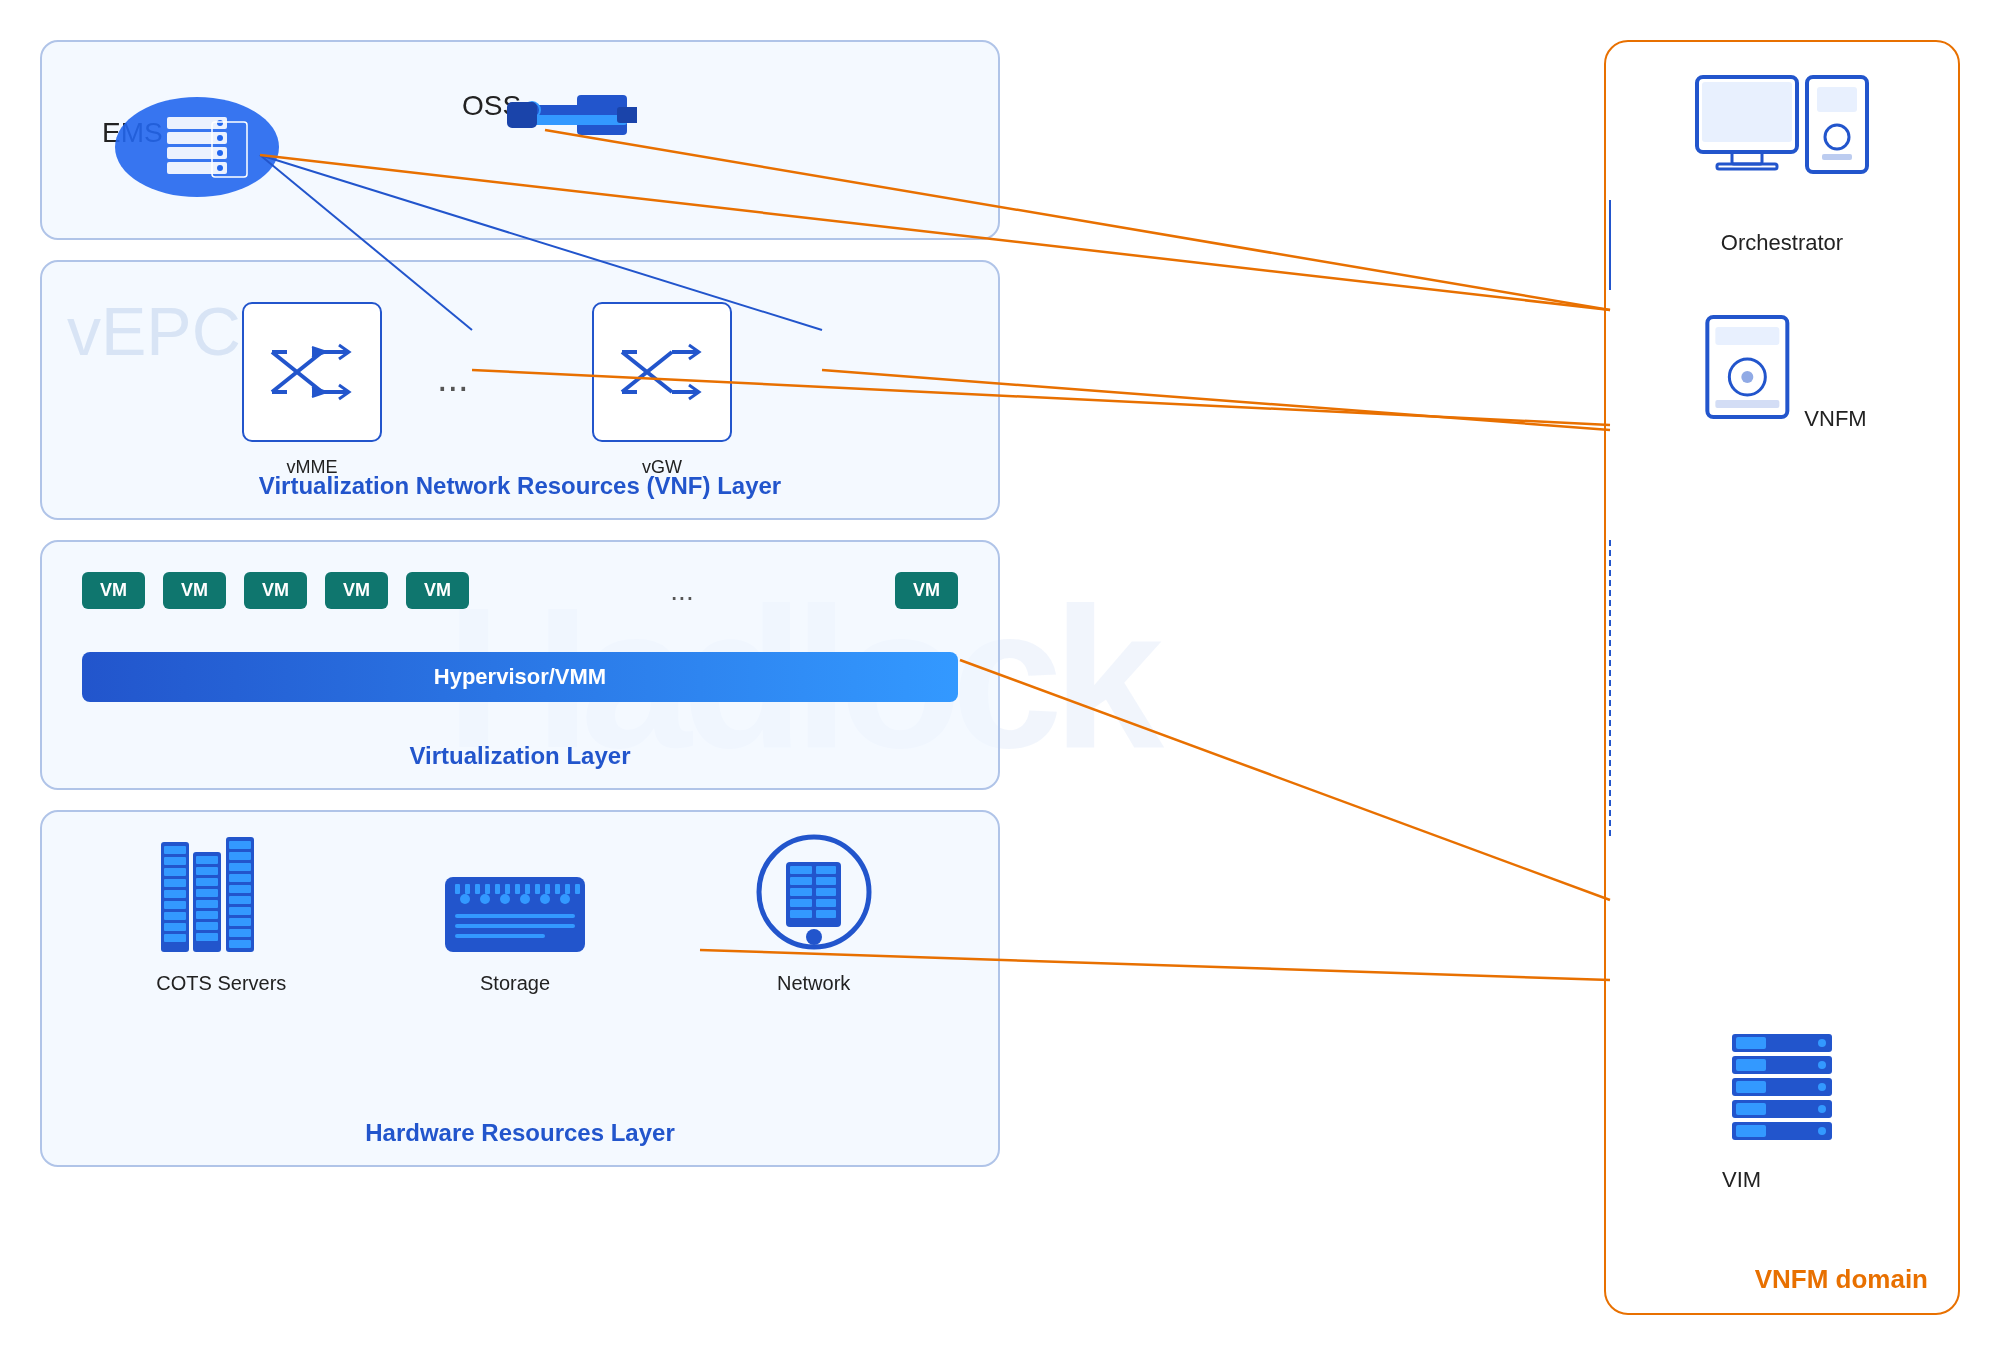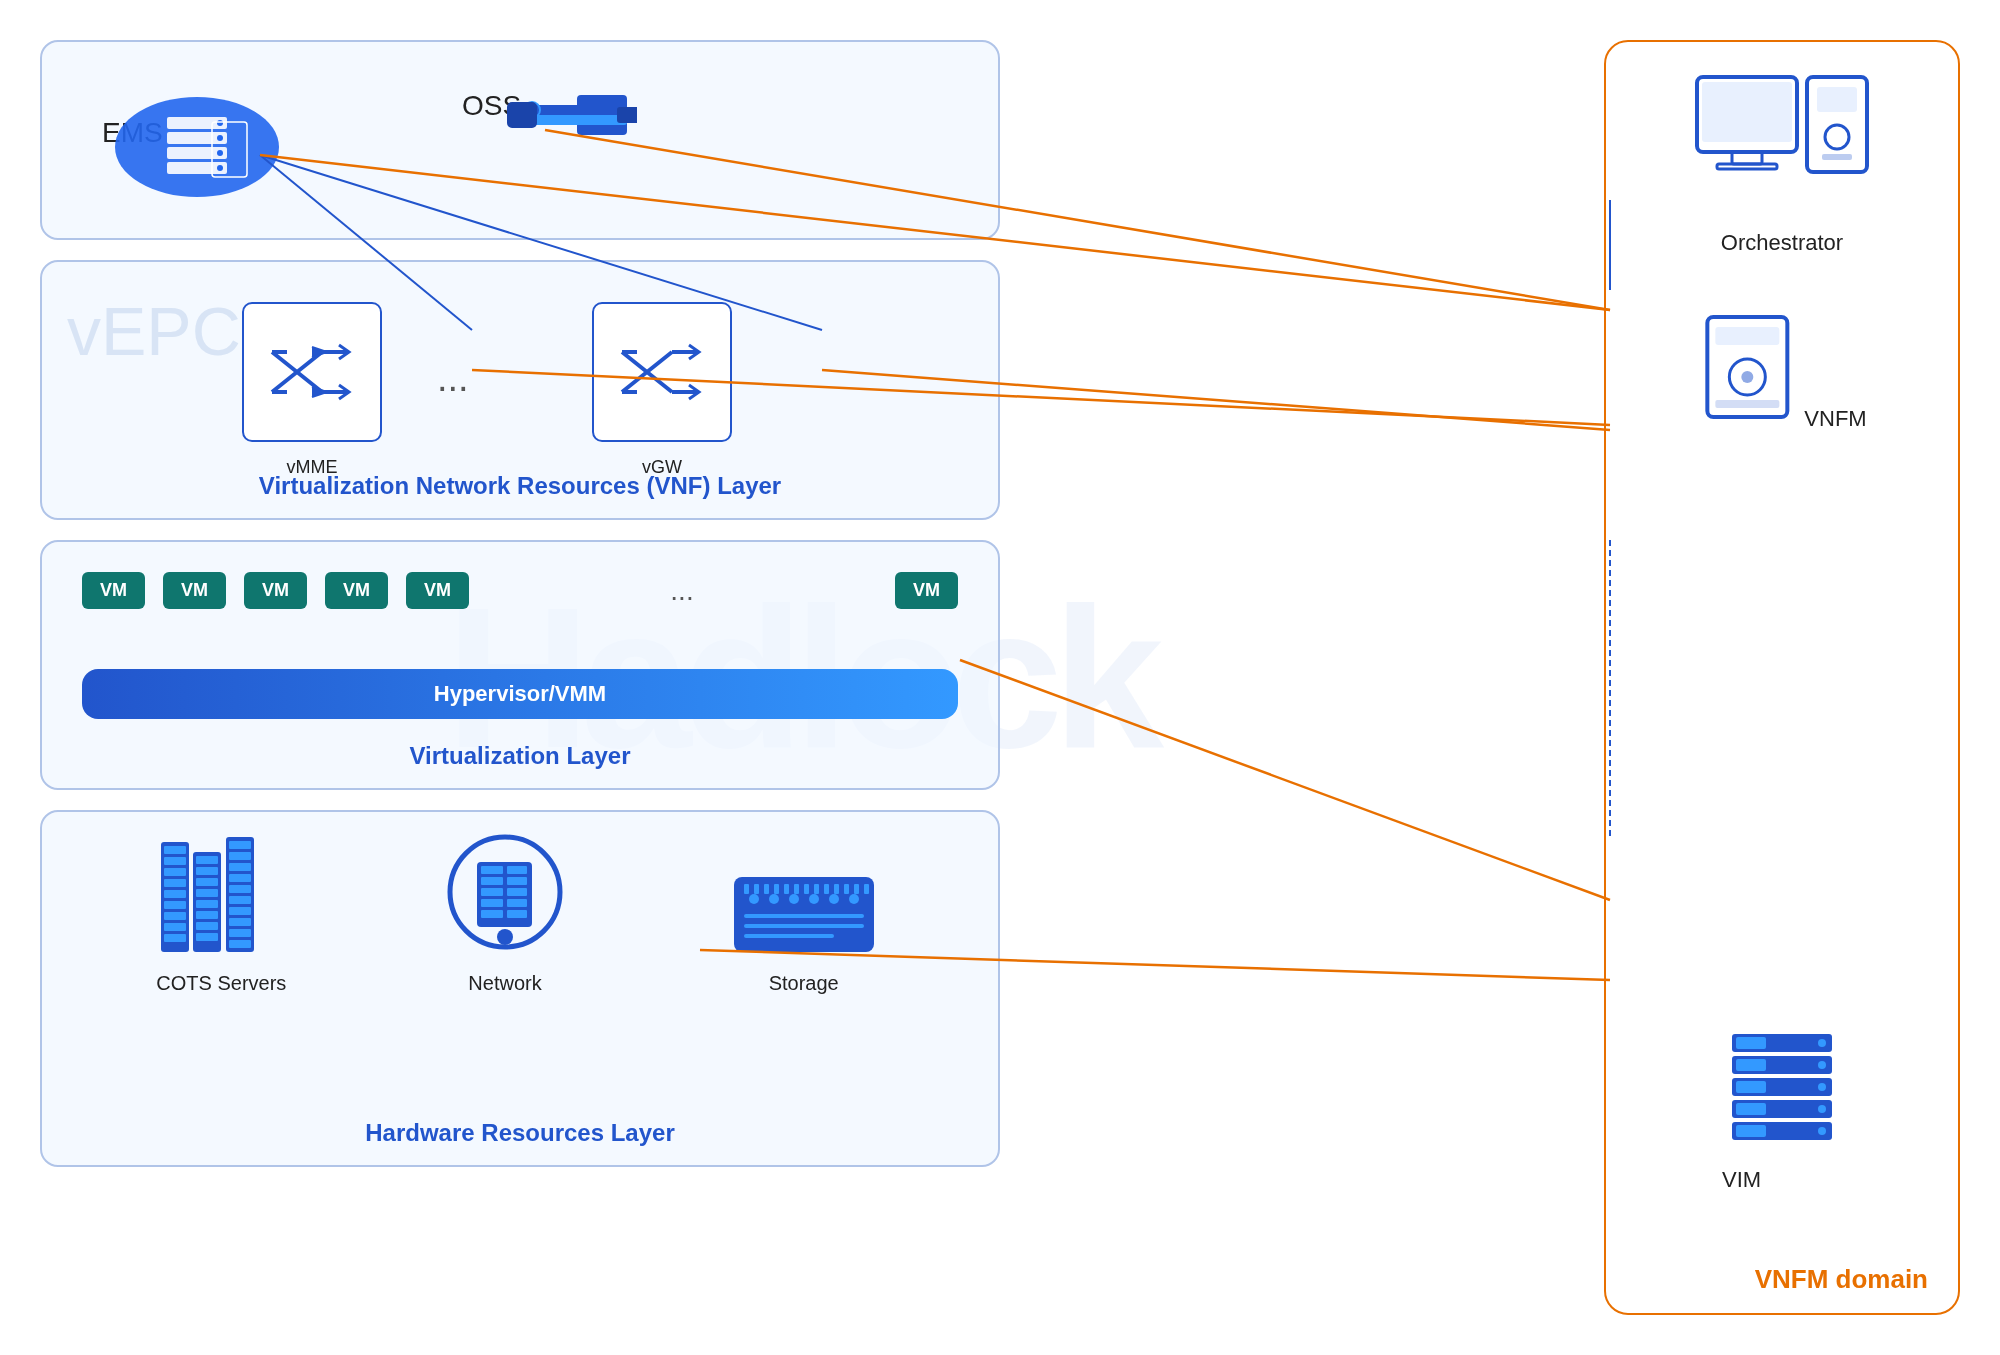--- a/index.html
+++ b/index.html
@@ -198,28 +198,27 @@
     }
 
     
     .hypervisor-bar {
       position: absolute;
       top: 110px;
       left: 40px;
       right: 40px;
       height: 50px;
       background: linear-gradient(90deg, #2255cc, #3399ff);
-      border-radius: 16px;
+      border-radius: 8px;
       display: flex;
       align-items: center;
       justify-content: center;
       color: #fff;
       font-size: 22px;
       font-weight: 600;
-      margin-top: 17px;
     }
 
     
     .hw-icons-row {
       position: absolute;
       top: 30px;
       left: 40px;
       right: 40px;
       display: flex;
       align-items: flex-end;
@@ -444,42 +443,20 @@
           <rect x="73" y="31" width="22" height="8" rx="1" fill="#3399ff"></rect>
           <rect x="73" y="42" width="22" height="8" rx="1" fill="#3399ff"></rect>
           <rect x="73" y="53" width="22" height="8" rx="1" fill="#3399ff"></rect>
           <rect x="73" y="64" width="22" height="8" rx="1" fill="#3399ff"></rect>
           <rect x="73" y="75" width="22" height="8" rx="1" fill="#3399ff"></rect>
           <rect x="73" y="86" width="22" height="8" rx="1" fill="#3399ff"></rect>
           <rect x="73" y="97" width="22" height="8" rx="1" fill="#3399ff"></rect>
           <rect x="73" y="108" width="22" height="8" rx="1" fill="#3399ff"></rect>
         </svg>
         <span class="hw-item-label">COTS Servers</span>
-      </div>
-
-      <div class="hw-item">
-        <svg width="140" height="130">
-
-          <circle cx="70" cy="60" r="55" fill="none" stroke="#2255cc" stroke-width="5"></circle>
-
-          <rect x="42" y="30" width="55" height="65" rx="4" fill="#2255cc"></rect>
-          <rect x="46" y="34" width="22" height="8" rx="1" fill="#3399ff"></rect>
-          <rect x="46" y="45" width="22" height="8" rx="1" fill="#3399ff"></rect>
-          <rect x="46" y="56" width="22" height="8" rx="1" fill="#3399ff"></rect>
-          <rect x="46" y="67" width="22" height="8" rx="1" fill="#3399ff"></rect>
-          <rect x="46" y="78" width="22" height="8" rx="1" fill="#3399ff"></rect>
-          <rect x="72" y="34" width="20" height="8" rx="1" fill="#3399ff"></rect>
-          <rect x="72" y="45" width="20" height="8" rx="1" fill="#3399ff"></rect>
-          <rect x="72" y="56" width="20" height="8" rx="1" fill="#3399ff"></rect>
-          <rect x="72" y="67" width="20" height="8" rx="1" fill="#3399ff"></rect>
-          <rect x="72" y="78" width="20" height="8" rx="1" fill="#3399ff"></rect>
-
-          <circle cx="70" cy="105" r="8" fill="#2255cc"></circle>
-        </svg>
-        <span class="hw-item-label">Network</span>
       </div>
 
       <div class="hw-item">
         <svg width="160" height="100">
 
           <rect x="10" y="15" width="140" height="75" rx="8" fill="#2255cc"></rect>
 
           <circle cx="30" cy="37" r="5" fill="#3399ff"></circle>
           <circle cx="50" cy="37" r="5" fill="#3399ff"></circle>
           <circle cx="70" cy="37" r="5" fill="#3399ff"></circle>
@@ -500,20 +477,42 @@
           <rect x="80" y="22" width="5" height="10" rx="1" fill="#3399ff"></rect>
           <rect x="90" y="22" width="5" height="10" rx="1" fill="#3399ff"></rect>
           <rect x="100" y="22" width="5" height="10" rx="1" fill="#3399ff"></rect>
           <rect x="110" y="22" width="5" height="10" rx="1" fill="#3399ff"></rect>
           <rect x="120" y="22" width="5" height="10" rx="1" fill="#3399ff"></rect>
           <rect x="130" y="22" width="5" height="10" rx="1" fill="#3399ff"></rect>
           <rect x="140" y="22" width="5" height="10" rx="1" fill="#3399ff"></rect>
         </svg>
         <span class="hw-item-label">Storage</span>
       </div>
+
+      <div class="hw-item">
+        <svg width="140" height="130">
+
+          <circle cx="70" cy="60" r="55" fill="none" stroke="#2255cc" stroke-width="5"></circle>
+
+          <rect x="42" y="30" width="55" height="65" rx="4" fill="#2255cc"></rect>
+          <rect x="46" y="34" width="22" height="8" rx="1" fill="#3399ff"></rect>
+          <rect x="46" y="45" width="22" height="8" rx="1" fill="#3399ff"></rect>
+          <rect x="46" y="56" width="22" height="8" rx="1" fill="#3399ff"></rect>
+          <rect x="46" y="67" width="22" height="8" rx="1" fill="#3399ff"></rect>
+          <rect x="46" y="78" width="22" height="8" rx="1" fill="#3399ff"></rect>
+          <rect x="72" y="34" width="20" height="8" rx="1" fill="#3399ff"></rect>
+          <rect x="72" y="45" width="20" height="8" rx="1" fill="#3399ff"></rect>
+          <rect x="72" y="56" width="20" height="8" rx="1" fill="#3399ff"></rect>
+          <rect x="72" y="67" width="20" height="8" rx="1" fill="#3399ff"></rect>
+          <rect x="72" y="78" width="20" height="8" rx="1" fill="#3399ff"></rect>
+
+          <circle cx="70" cy="105" r="8" fill="#2255cc"></circle>
+        </svg>
+        <span class="hw-item-label">Network</span>
+      </div>
     </div>
 
     <div class="hw-title" style="position:absolute; bottom:18px; left:50%; transform:translateX(-50%); font-size:24px; font-weight:700; color:#2255cc; white-space:nowrap;">Hardware Resources Layer</div>
   </div>
 
   <div class="mano-domain">
 
     <div class="mano-orchestrator">
       <svg width="180" height="150">
 

